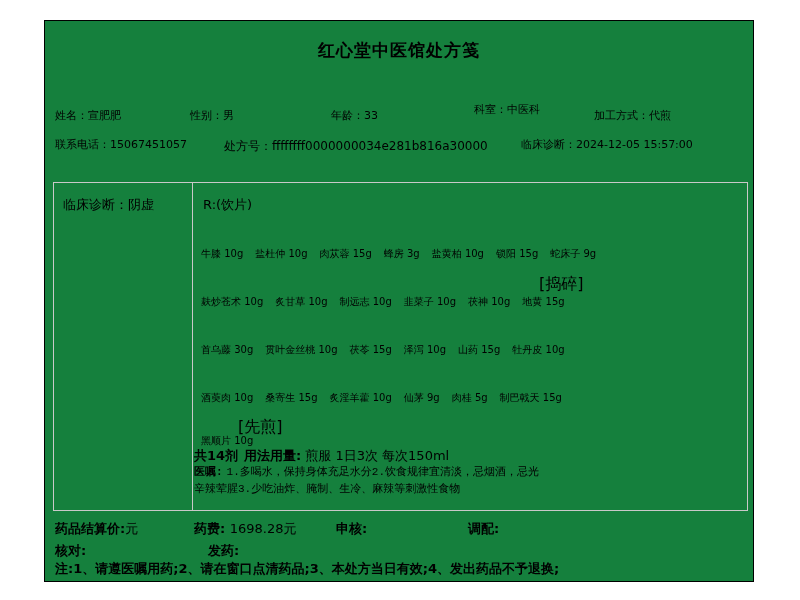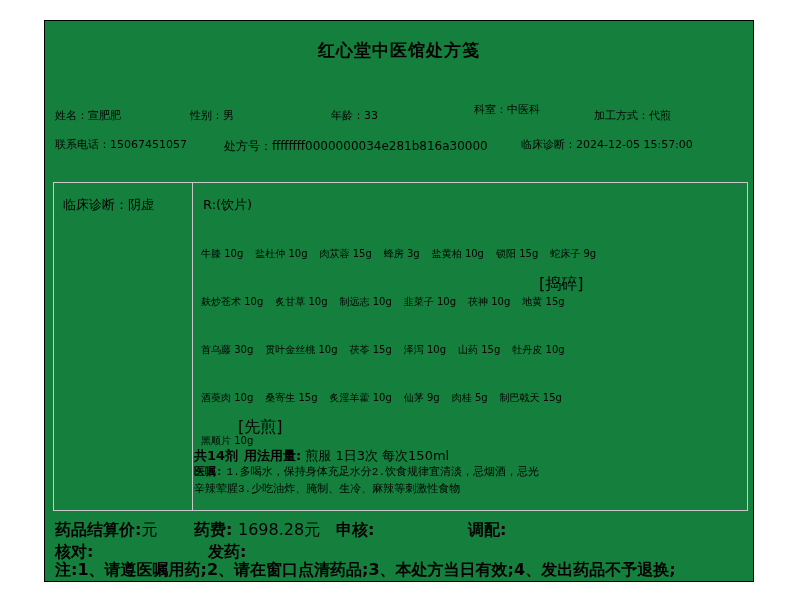--- a/index.html
+++ b/index.html
@@ -16,21 +16,21 @@
     border:1px solid #c9c9c9; }
   .rx-divider { position:absolute; left:138px; top:0; bottom:0; width:1px;
     background:#c9c9c9; }
   .rx-text { font-size:13px; }
   .med-line { font-size:10px; }
   .med { margin-right:12px; }
   .annot { font-size:16px; }
   .usage-label, .doctor-label, .advice-label { font-weight:bold; margin-right:4px; }
   .usage-count { font-weight:bold; margin-right:6px; }
   .advice { font-size:11px;font-family:Liberation Mono, monospace; }
-  .footer-line { font-size:16px; font-weight:bold; }
+  .footer-line { font-size:13px; font-weight:bold; }
   .footer-line .val { font-weight:normal; }
 </style>
 </head>
 <body>
 
 <div class="page">
 
   <div class="title">红心堂中医馆处方笺</div>
 
   <div class="abs info" style="left:10px;top:87px"><span>姓名：</span><span>宣肥肥</span></div>

